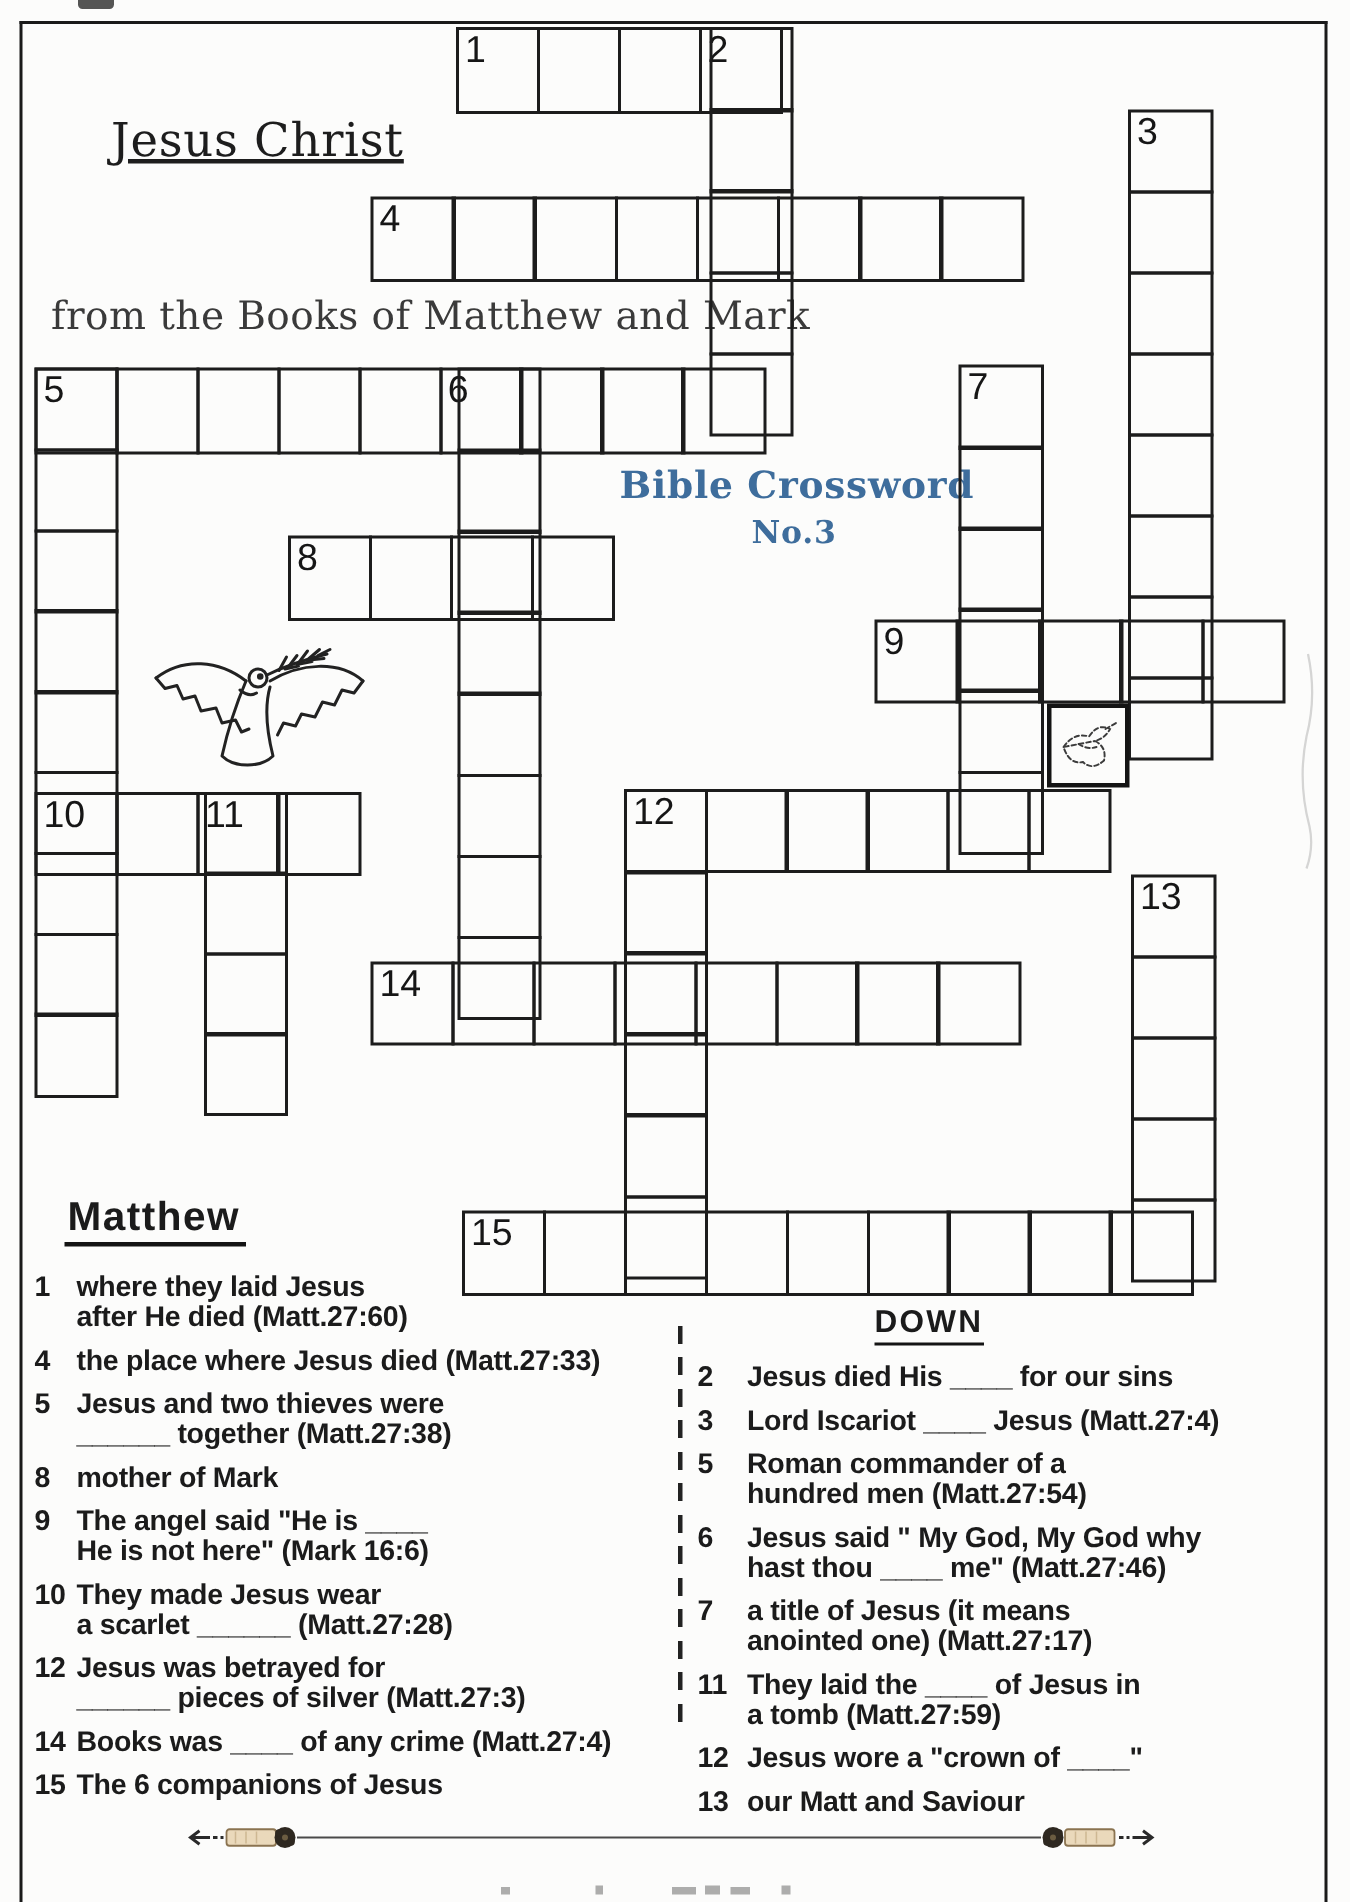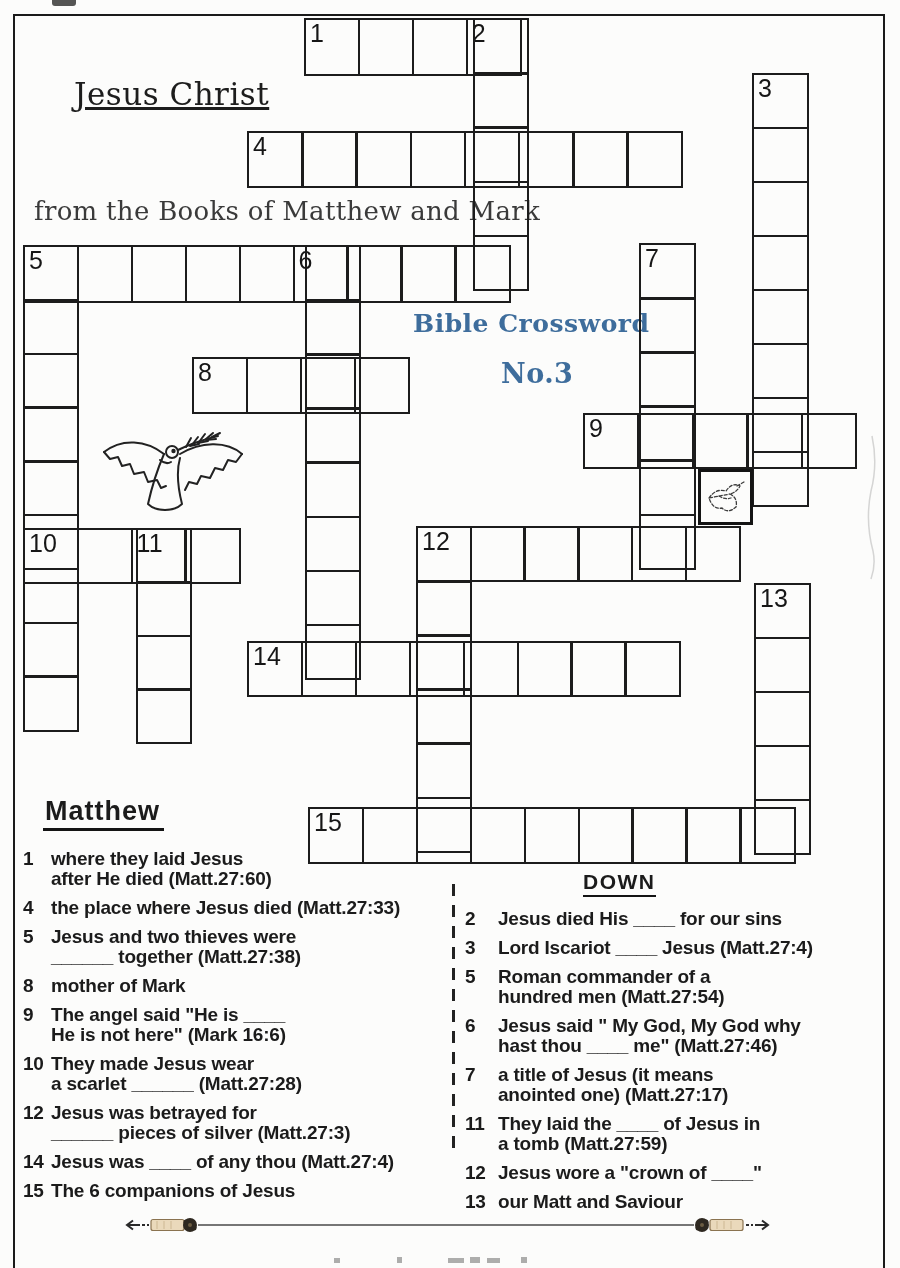--- a/index.html
+++ b/index.html
@@ -10,21 +10,21 @@
     border-left:2.5px solid #1a1a1a;border-top:2.5px solid #1a1a1a;border-right:2.5px solid #1a1a1a;}
   #corner-smudge{position:absolute;left:52px;top:0;width:24px;height:6px;background:#2a2a2a;border-radius:0 0 3px 3px;opacity:.8;}
 
   
   .script-title{position:absolute;font-family:"DejaVu Serif",serif;color:#1d1d1d;white-space:nowrap;}
   #title-1{left:32px;top:30px;font-size:31px;letter-spacing:.5px;}
   #title-2{left:74px;top:76px;font-size:31px;letter-spacing:.5px;text-decoration:underline;}
   #subtitle{left:34px;top:196px;font-size:26px;color:#3a3a3a;letter-spacing:.3px;}
   .puzzle-name{position:absolute;font-family:"DejaVu Serif",serif;font-weight:bold;white-space:nowrap;}
   #puzzle-name-1{left:377px;top:309px;font-size:25px;letter-spacing:.5px;margin-left:36px;}
-  #puzzle-name-2{left:501px;top:358px;font-size:27px;letter-spacing:.5px;}
+  #puzzle-name-2{left:501px;top:342px;font-size:21px;letter-spacing:.5px;}
 
   
   #crossword-grid{position:absolute;left:0;top:0;width:900px;height:900px;}
   .word{position:absolute;display:flex;}
   .word.h{flex-direction:row;}
   .word.v{flex-direction:column;}
   .cell{box-sizing:border-box;border:2.4px solid #1c1c1c;position:relative;background:transparent;}
   .word.h .cell + .cell{margin-left:-2.4px;}
   .word.v .cell + .cell{margin-top:-2.4px;}
   .cellnum{position:absolute;top:1px;left:4px;font-size:25px;line-height:1;color:#161616;}
@@ -295,21 +295,21 @@
       <div class="clue">
         <div class="cnum">10</div>
         <div class="ctext">They made Jesus wear<br>a scarlet ______ (Matt.27:28)</div>
       </div>
       <div class="clue">
         <div class="cnum">12</div>
         <div class="ctext">Jesus was betrayed for<br>______ pieces of silver (Matt.27:3)</div>
       </div>
       <div class="clue">
         <div class="cnum">14</div>
-        <div class="ctext">Jesus was ____ of any thou (Matt.27:4)</div>
+        <div class="ctext">Books was ____ of any crime (Matt.27:4)</div>
       </div>
       <div class="clue">
         <div class="cnum">15</div>
         <div class="ctext">The 6 companions of Jesus</div>
       </div>
     </div>
 
   <div id="down-heading">DOWN</div>
   <div id="down-clues" class="clue-list">
       <div class="clue">

